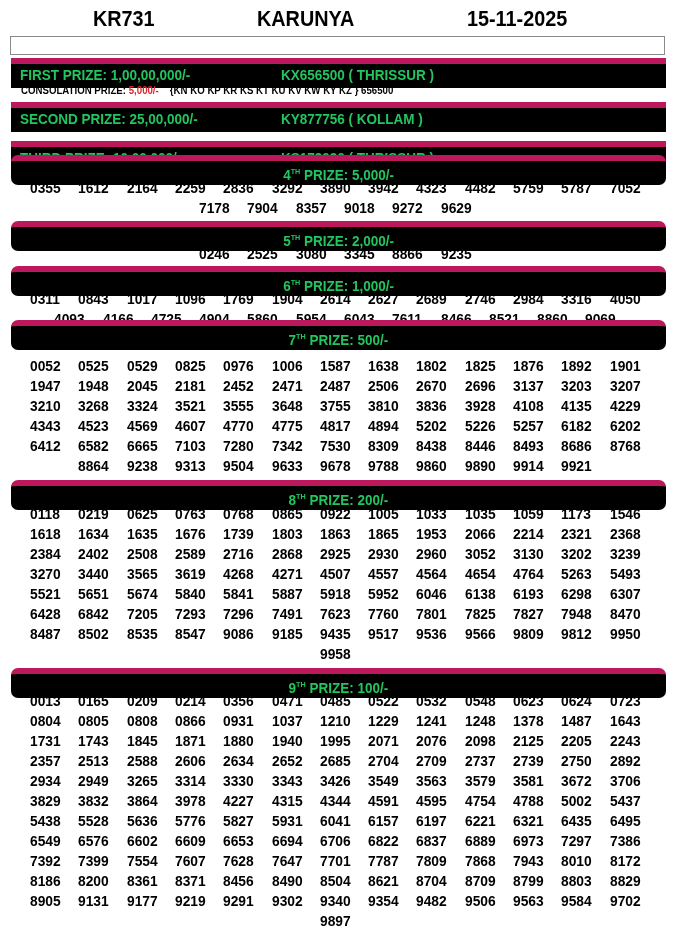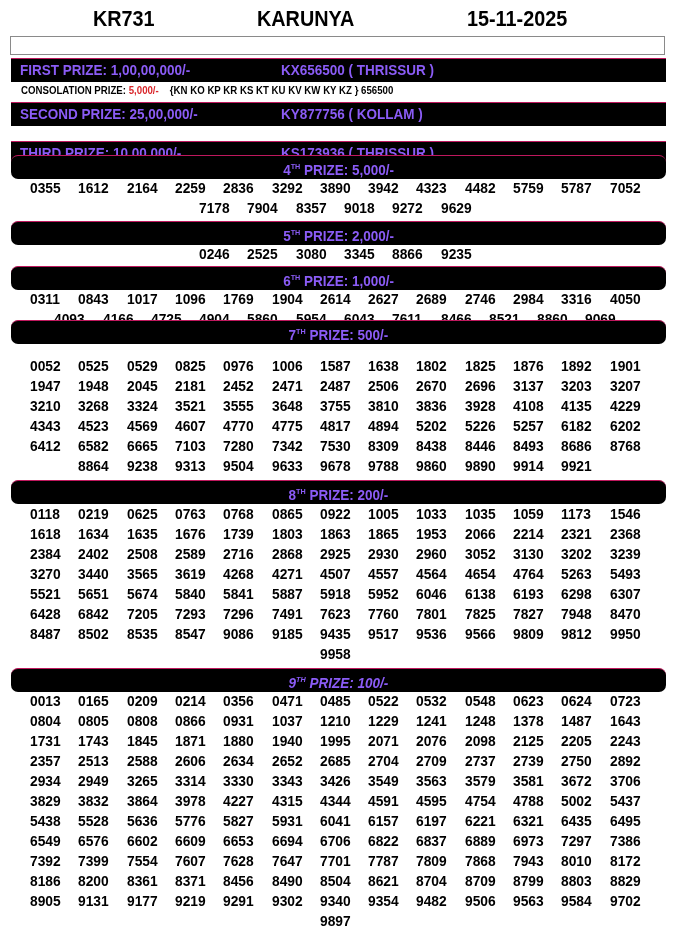--- a/index.html
+++ b/index.html
@@ -7,21 +7,21 @@
     body { font-family: "Liberation Sans", "DejaVu Sans", sans-serif; color: #000; font-weight: bold; position: relative; }
 
     .header { position: absolute; top: 6px; left: 0; width: 675px; height: 30px; text-decoration: underline; }
     .header span { position: absolute; top: 0; font-size: 22px; font-weight: bold; letter-spacing: 0px; transform: scaleX(0.9); transform-origin: left center; }
     .h-draw { left: 93px; }
     .h-name { left: 257px; }
     .h-date { left: 467px; }
 
     .blank-box { position: absolute; left: 10px; top: 36px; width: 655px; height: 19px; border: 1px solid #8a8a8a; background: #fff; }
 
-    .bar { position: absolute; left: 11px; width: 655px; background: #000; color: #8b5cf6; font-size: 15px; line-height: 21px; height: 24px; border-top: 1px solid #be185d; }
+    .bar { position: absolute; left: 11px; width: 655px; background: #000; color: #22c55e; font-size: 15px; line-height: 21px; height: 30px; border-top: 6px solid #be185d; }
     .bar .lbl { position: absolute; left: 9px; top: 0; transform: scaleX(0.9); transform-origin: left center; white-space: nowrap; }
     .bar .win { position: absolute; left: 270px; top: 0; transform: scaleX(0.9); transform-origin: left center; white-space: nowrap; }
     .bar.center { text-align: center; border-radius: 7px; }
     .bar.center .ttl { display: inline-block; transform: scaleX(0.9); }
     .bar sup { font-size: 8px; vertical-align: 6px; }
 
     .consol { position: absolute; left: 21px; top: 84px; font-size: 10.5px; white-space: nowrap; transform: scaleX(0.92); transform-origin: left center; }
     .consol .amt { color: #d9262a; }
     .consol .series { margin-left: 12px; }
 
@@ -299,21 +299,21 @@
     <span>9435</span>
     <span>9517</span>
     <span>9536</span>
     <span>9566</span>
     <span>9809</span>
     <span>9812</span>
     <span>9950</span>
     <span>9958</span>
   </div>
 
-<div class="bar center" style="top:668px;font-style:italic;">
+<div class="bar center" style="top:668px;">
   <span class="ttl"><span>9</span><sup>TH</sup><span> PRIZE: 100/-</span></span>
 </div>
 <div class="grid" style="top:691px;">
     <span>0013</span>
     <span>0165</span>
     <span>0209</span>
     <span>0214</span>
     <span>0356</span>
     <span>0471</span>
     <span>0485</span>

